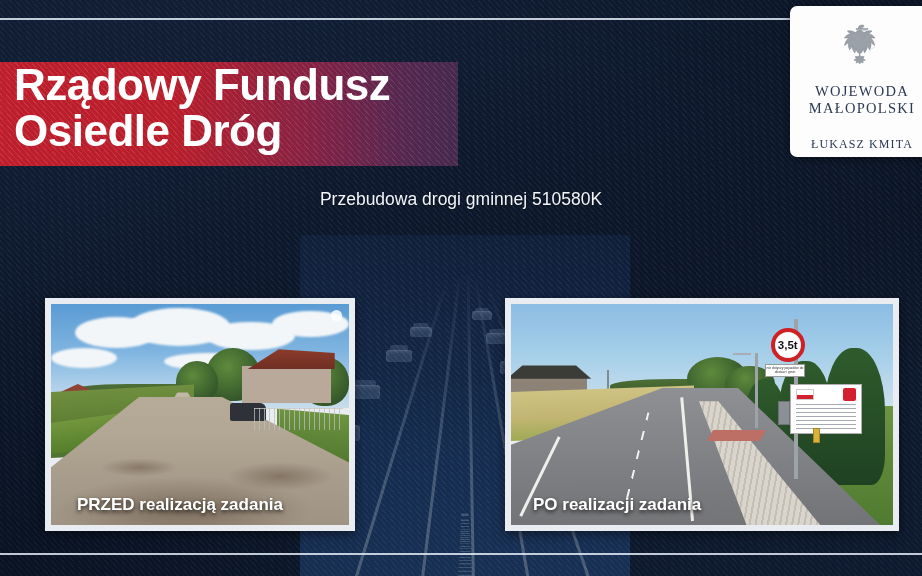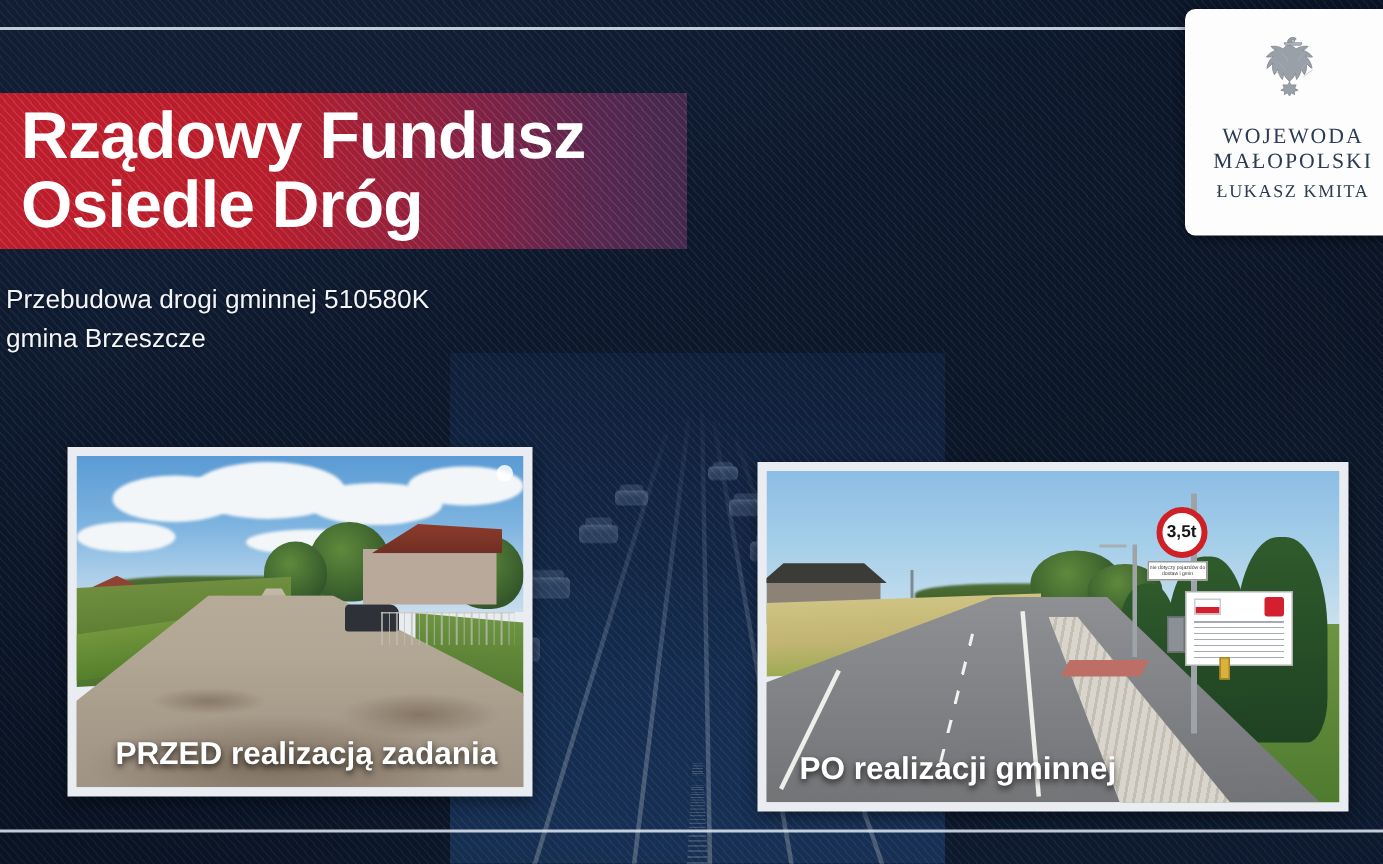--- a/index.html
+++ b/index.html
@@ -74,21 +74,21 @@
     position:absolute; left:0; width:922px; height:2px;
     background:rgba(226,234,246,.85);
   }
   .rule.top    { top:18px; }
   .rule.bottom { top:553px; }
 
   
   .title-banner {
     position:absolute; left:0; top:62px; width:458px; height:104px;
     background:linear-gradient(90deg,#c9202f 0%,#c4202e 38%,#8d2448 68%,#5a2a55 88%,#4a2b53 100%);
-    display:flex; flex-direction:column; justify-content:center;
+    display:flex; flex-direction:column; 
     padding-left:14px;
   }
   .title-banner .t-stripes {
     position:absolute; inset:0;
     background:repeating-linear-gradient(48deg,
       rgba(255,255,255,.07) 0px, rgba(255,255,255,.07) 1px,
       rgba(0,0,0,.07) 1px, rgba(0,0,0,.07) 4px);
     pointer-events:none;
   }
   .title-banner h1 {
@@ -114,47 +114,47 @@
   .eagle { width:56px; height:52px; display:block; }
   .logo-card .l1 {
     margin-top:9px; font-family:"Liberation Serif", serif;
     font-size:14.5px; letter-spacing:1.3px; color:#2c3a52;
   }
   .logo-card .l2 {
     font-family:"Liberation Serif", serif;
     font-size:14.5px; letter-spacing:1.3px; color:#2c3a52;
   }
   .logo-card .l3 {
-    margin-top:3px; font-family:"Liberation Serif", serif;
+    margin-top:20px; font-family:"Liberation Serif", serif;
     font-size:12px; letter-spacing:1.1px; color:#2c3a52;
   }
 
   
   .desc {
     position:absolute; left:0; top:186px; width:922px;
-    color:#f2f5fa;
+    text-align:center; color:#f2f5fa;
     font-size:17.5px; line-height:26px;
     text-shadow:0 1px 2px rgba(0,0,0,.55);
     padding:0 4px;
   }
 
   
   .photo {
     position:absolute;
     background:#e9ecf0;
     padding:6px;
     box-shadow:0 3px 10px rgba(0,0,0,.5);
   }
   .photo .inner { position:relative; width:100%; height:100%; overflow:hidden; }
   .photo-left  { left:45px;  top:298px; width:310px; height:233px; }
-  .photo-right { left:505px; top:298px; width:394px; height:233px;margin-top:10px; }
+  .photo-right { left:505px; top:298px; width:394px; height:233px; }
 
   .caption {
     position:absolute; bottom:10px; left:26px;
-    color:#fff; font-size:21px; font-weight:bold;
+    color:#fff; font-size:17px; font-weight:bold;
     text-shadow:0 2px 4px rgba(0,0,0,.75);
     z-index:9;
   }
   .photo-right .caption { left:22px; }
 
   .watermark {
     position:absolute; right:7px; top:6px;
     width:11px; height:11px; border-radius:50%;
     background:rgba(255,255,255,.85);
     z-index:9;
@@ -381,21 +381,20 @@
         <path d="M20 13c2 1.5 3.6 3.6 4.6 6M36 13c-2 1.5-3.6 3.6-4.6 6M17 19c2.3 1.3 4.2 3.2 5.5 5.5M39 19c-2.3 1.3-4.2 3.2-5.5 5.5M15 25c2.4 1 4.5 2.6 6.1 4.6M41 25c-2.4 1-4.5 2.6-6.1 4.6"></path>
       </g>
     </svg>
     <div class="l1">WOJEWODA</div>
     <div class="l2">MAŁOPOLSKI</div>
     <div class="l3">ŁUKASZ KMITA</div>
   </div>
 
   <div class="desc">
     <div>Przebudowa drogi gminnej 510580K</div>
-    <div>gmina Brzeszcze</div>
   </div>
 
   <div class="photo photo-left">
     <div class="inner">
       <div class="sky-before"></div>
       <div class="cloud" style="left:8%;  top:6%;  width:28%; height:14%;"></div>
       <div class="cloud" style="left:26%; top:2%;  width:34%; height:17%;"></div>
       <div class="cloud" style="left:52%; top:8%;  width:30%; height:13%;"></div>
       <div class="cloud" style="left:74%; top:3%;  width:26%; height:12%;"></div>
       <div class="cloud" style="left:0%;  top:20%; width:22%; height:9%;"></div>
@@ -464,17 +463,17 @@
 
       <div class="info-board" style="right:8%; top:36%;">
         <div class="flag"></div>
         <div class="crest"></div>
         <div class="txt"></div>
       </div>
 
       <div class="cabinet" style="left:70%; top:44%; width:12px; height:24px;"></div>
       <div class="cabinet yellow" style="left:79%; top:56%; width:7px; height:15px;"></div>
 
-      <div class="caption">PO realizacji gminnej</div>
+      <div class="caption">PO realizacji zadania</div>
     </div>
   </div>
 
 </div>
 
 </body></html>

